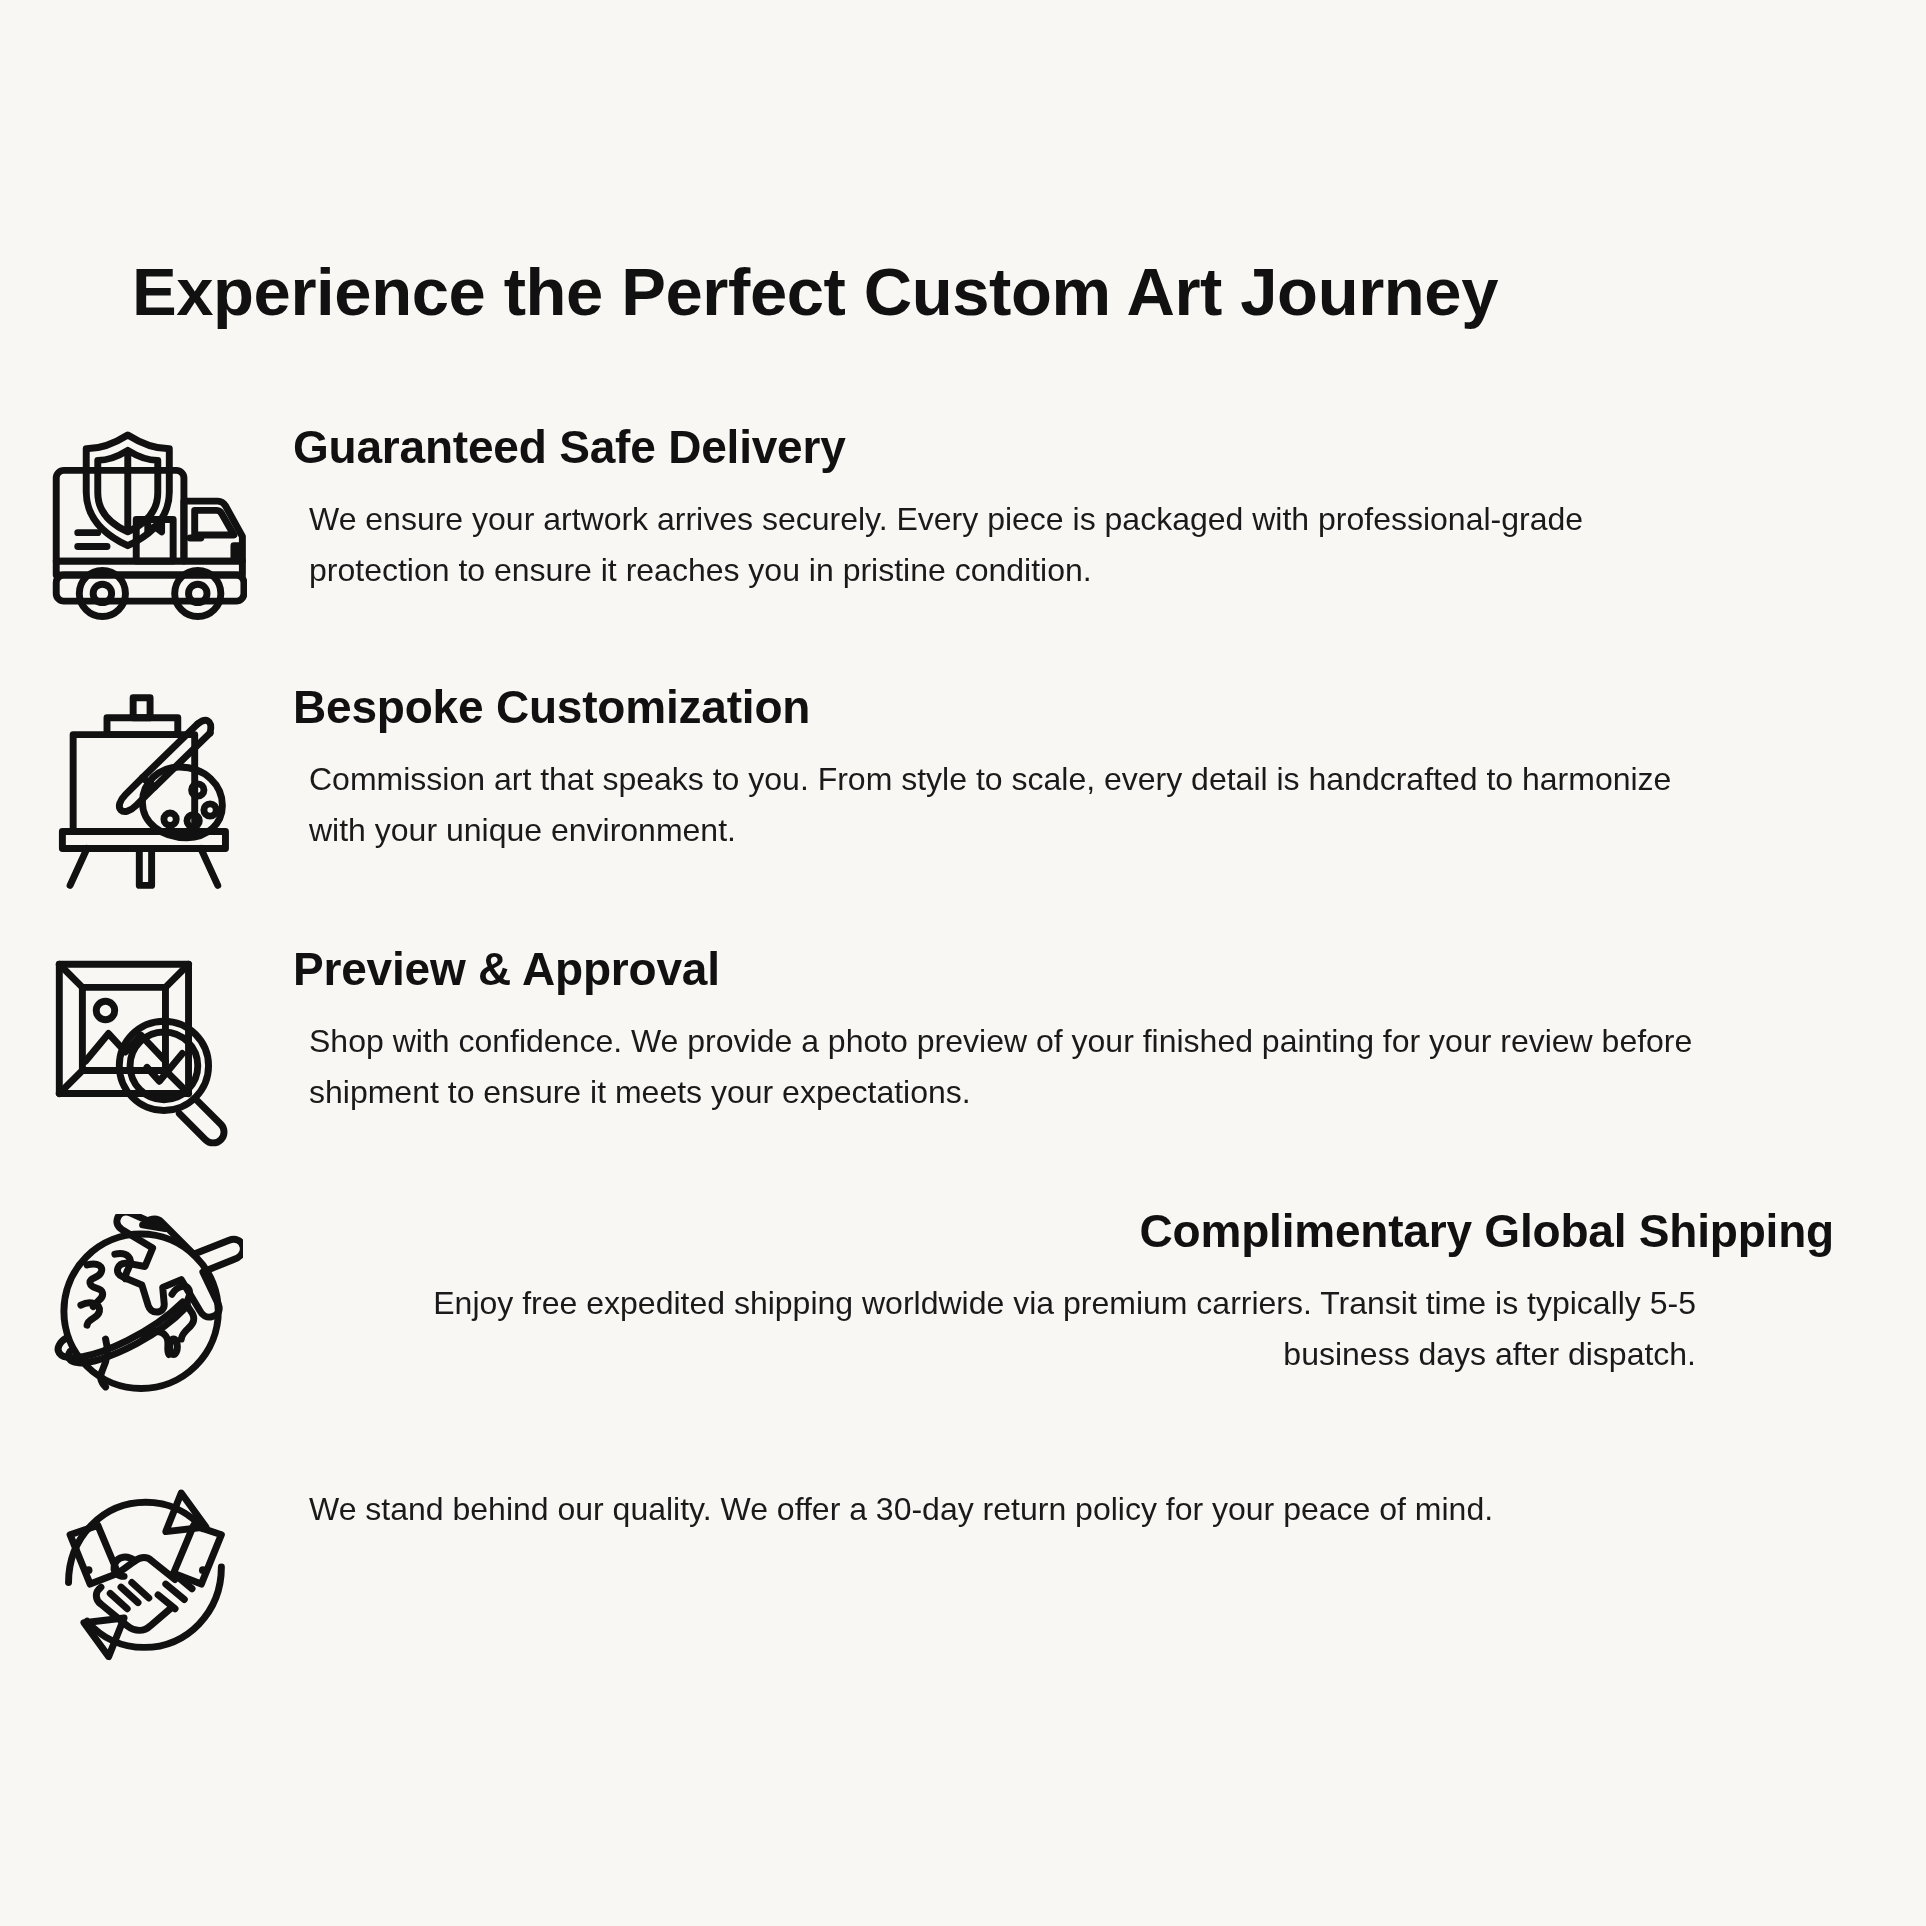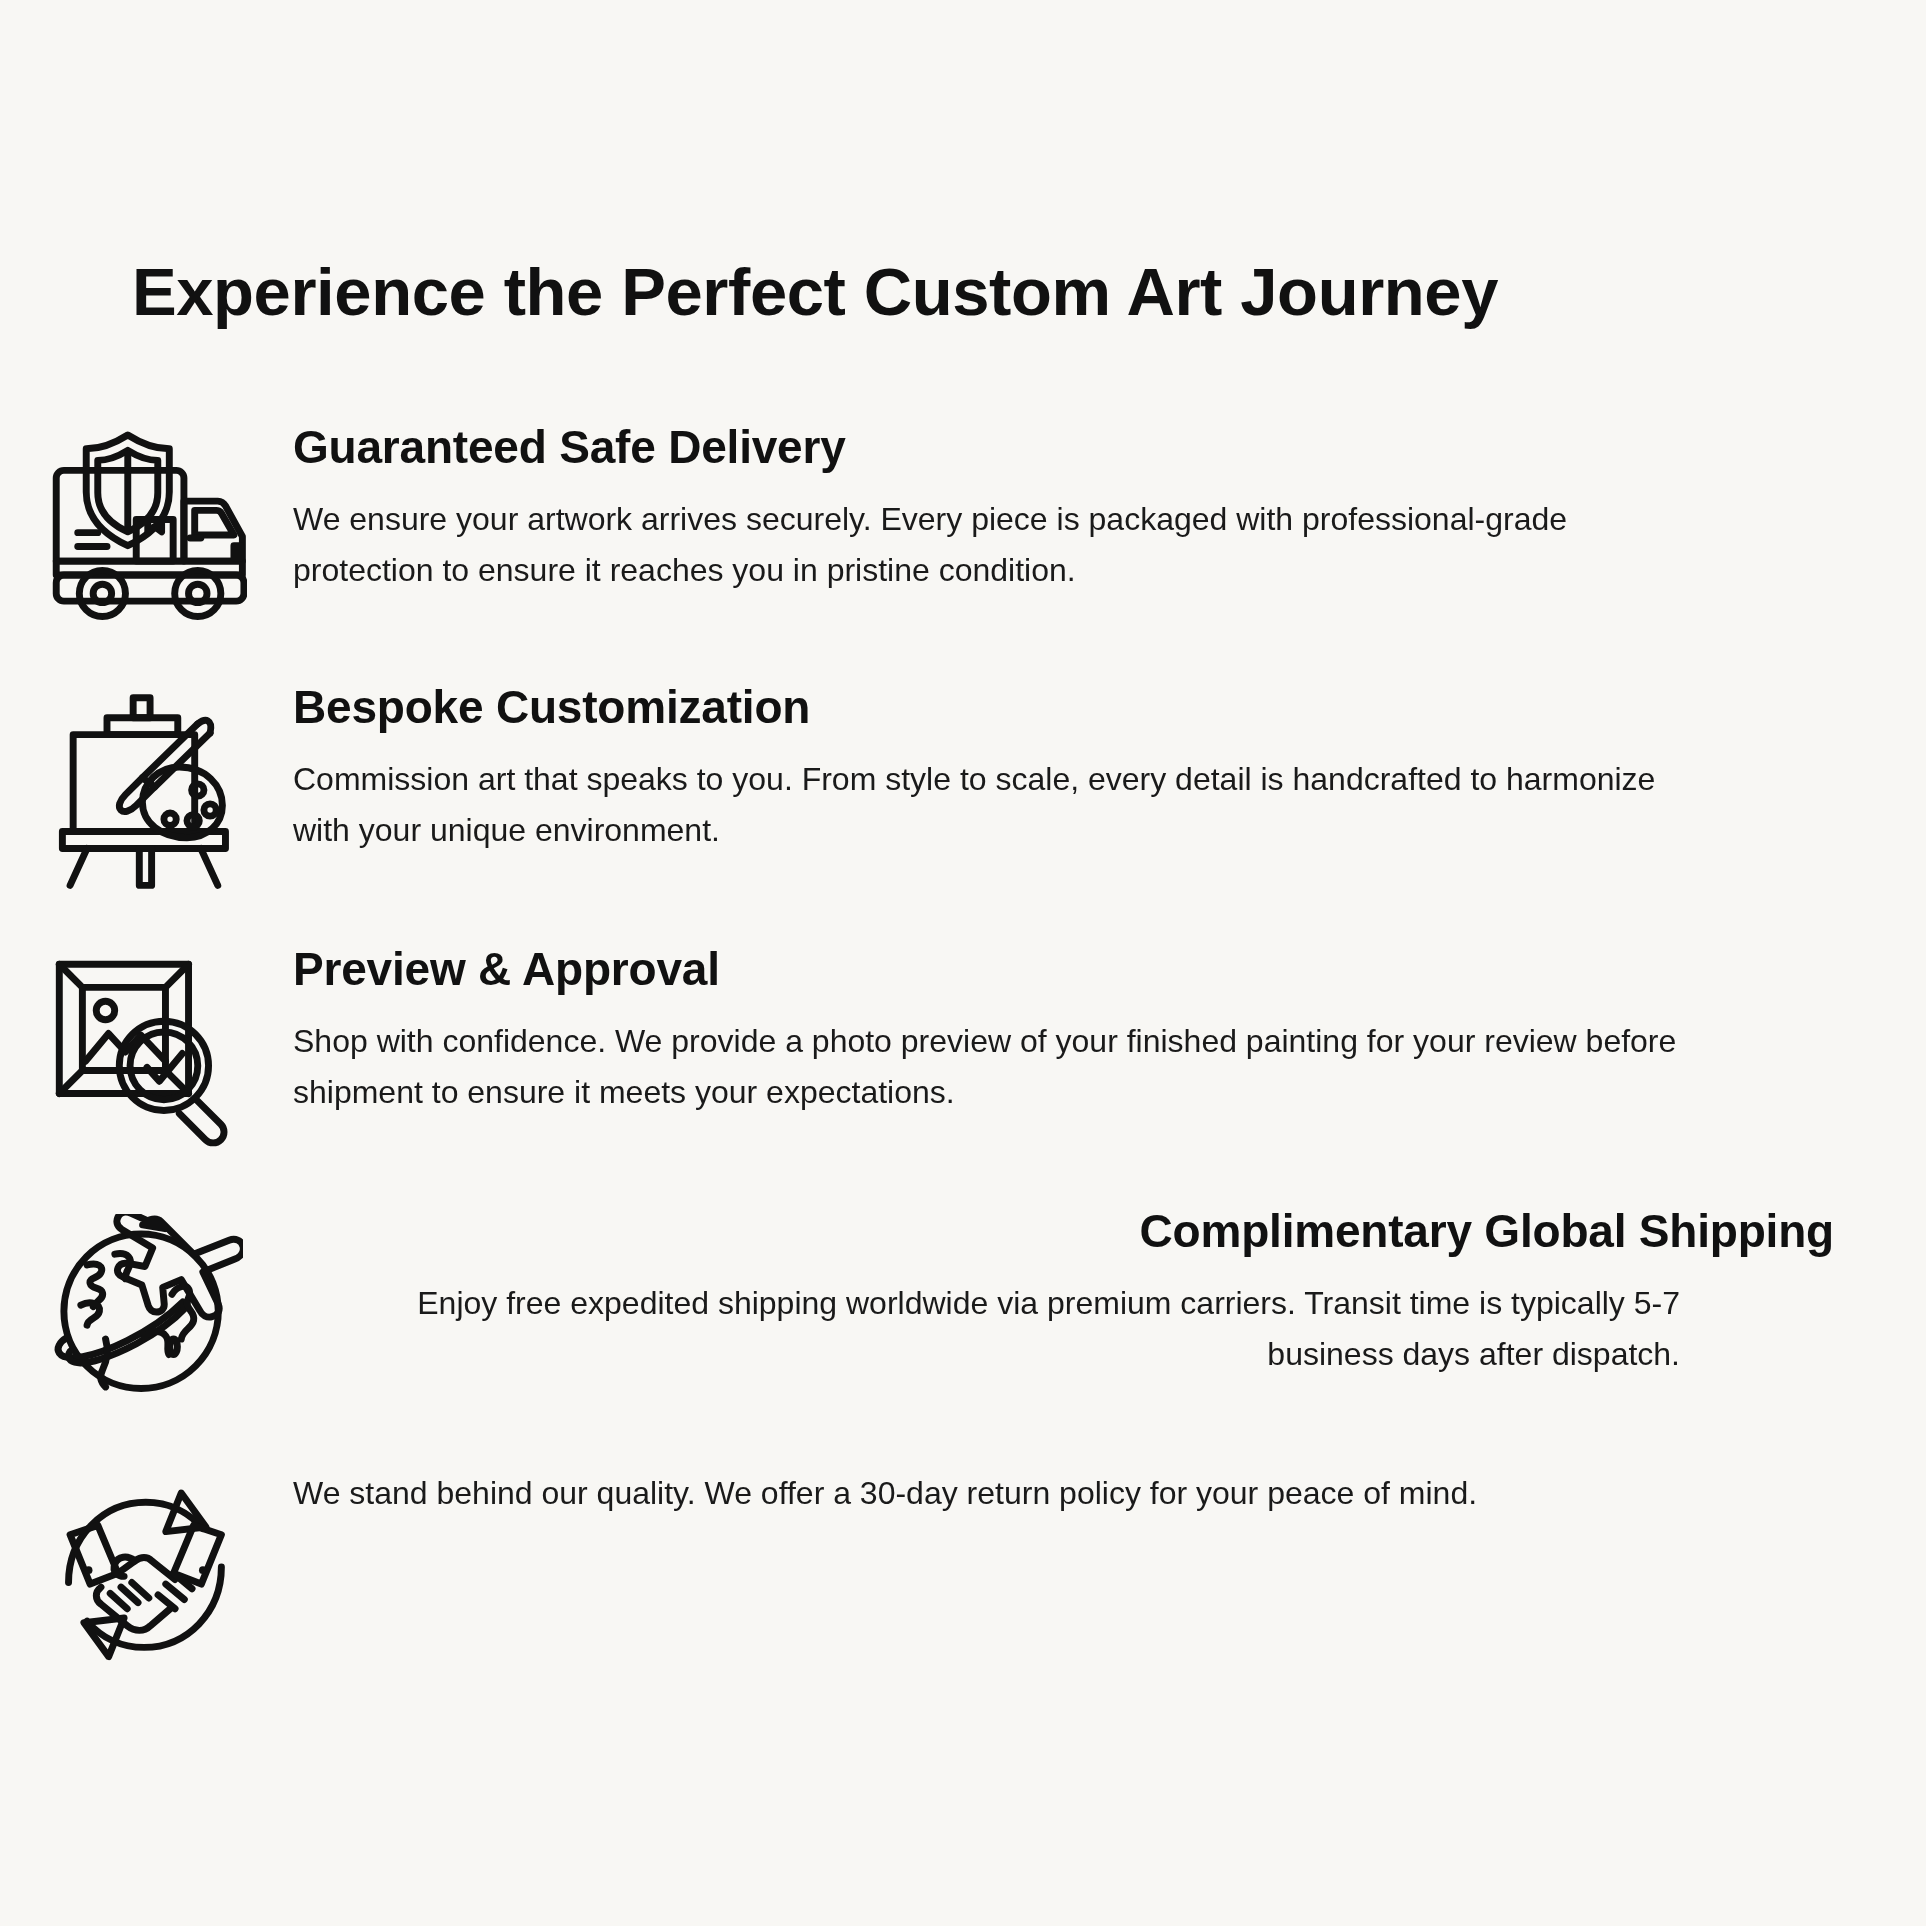--- a/index.html
+++ b/index.html
@@ -82,21 +82,21 @@
     margin: 0 0 20px 0;
     white-space: nowrap;
   }
 
   .feature-desc {
     font-family: "Liberation Sans", sans-serif;
     font-size: 32px;
     font-weight: 400;
     color: #1A1A1A;
     line-height: 1.62;
-    margin: 0;
+    margin: 16px;
     max-width: 1387px;
   }
 
   
   .row-0 { height: 260px; }
   .row-1 { height: 262px; }
   .row-2 { height: 262px; }
   .row-3 { height: 262px; text-align: right; }
   .row-4 { height: 231px; }
 
@@ -242,21 +242,21 @@
             <path d="M122 160 c8 -10 22 -10 28 -2 c6 8 0 16 4 24"></path>
             <path d="M72 162 c4 14 2 28 -4 40 c-4 8 -2 16 4 22"></path>
             <ellipse cx="160" cy="172" rx="5" ry="10"></ellipse>
 
             <path d="M120 14 c8 -8 18 -10 24 -4 l42 42 l46 -18 c8 -3 16 0 18 8 c2 8 -4 14 -12 17 l-40 16 l20 42 c3 7 0 14 -8 16 c-7 2 -13 -2 -16 -8 l-24 -40 l-24 10 l2 22 c0 6 -4 10 -10 10 c-5 0 -9 -3 -11 -9 l-8 -26 l-24 -10 c-6 -2 -9 -7 -7 -12 c2 -5 7 -7 13 -6 l22 4 l10 -24 l-40 -24 c-6 -4 -8 -10 -5 -16 c3 -6 10 -8 17 -5 l44 20 z"></path>
           </g>
         </svg>
       </div>
       <div class="feature-text-cell">
         <h2 class="feature-heading">Complimentary Global Shipping</h2>
-        <p class="feature-desc">Enjoy free expedited shipping worldwide via premium carriers. Transit time is typically 5-7 business days after dispatch.</p>
+        <p class="feature-desc">Enjoy free expedited shipping worldwide via premium carriers. Transit time is typically 5-5 business days after dispatch.</p>
       </div>
     </div>
 
     <div class="feature-row row-4">
       <div class="feature-icon-cell">
         <svg width="193" height="193" viewBox="0 0 250 250">
           <g fill="none" stroke="#111111" stroke-width="9" stroke-linejoin="round" stroke-linecap="round">
 
             <path d="M24 138 c0 -58 44 -104 100 -104 c30 0 56 13 74 34"></path>
             <path d="M170 22 l32 44 l-52 6 z"></path>

